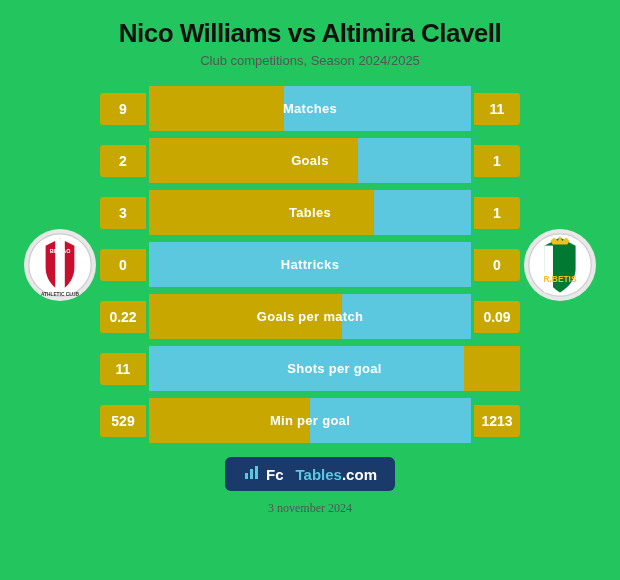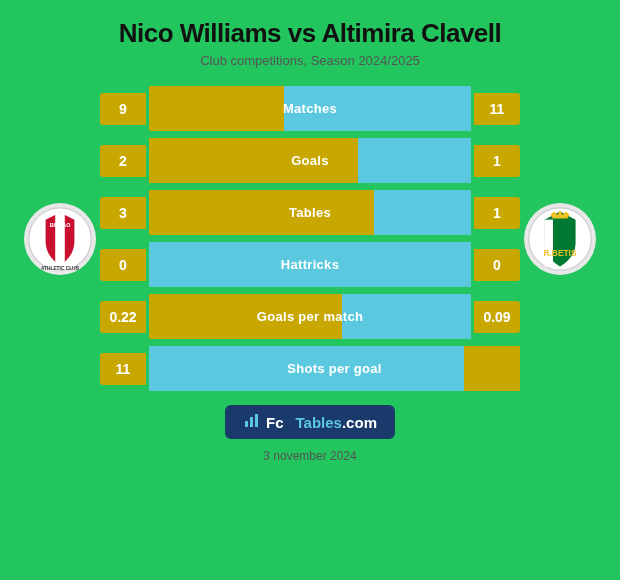--- a/index.html
+++ b/index.html
@@ -165,20 +165,21 @@
 
     .footer-chart-icon {
       display: inline-block;
       margin-right: 5px;
     }
 
     .date-footer {
       margin-top: 10px;
       font-size: 12px;
       color: #555;
+      font-family: Liberation Serif, serif;
     }
   </style>
 </head>
 <body>
 
 <div class="page-wrapper">
   <h1 class="main-title">Nico Williams vs Altimira Clavell</h1>
   <p class="subtitle">Club competitions, Season 2024/2025</p>
 
   <div class="comparison-area">
@@ -240,20 +241,28 @@
             <span class="stat-label">Goals per match</span>
           </div>
           <div class="stat-right-val">0.09</div>
         </div>
         <div class="stat-row">
           <div class="stat-left-val">11</div>
           <div class="stat-bar-container">
             <div class="stat-bar-right-fill" style="width: 15%;"></div>
             <span class="stat-label">Shots per goal</span>
           </div>
+        </div>
+        <div class="stat-row">
+          <div class="stat-left-val">529</div>
+          <div class="stat-bar-container">
+            <div class="stat-bar-left" style="width: 50%;"></div>
+            <span class="stat-label">Min per goal</span>
+          </div>
+          <div class="stat-right-val">1213</div>
         </div>
       </div>
 
     <div class="right-logo">
       <div class="logo-circle">
         <svg viewBox="0 0 60 60" xmlns="http://www.w3.org/2000/svg">
           <ellipse cx="30" cy="30" rx="28" ry="28" fill="#e8e8e8"></ellipse>
           <ellipse cx="30" cy="30" rx="26" ry="26" fill="#fff" stroke="#ccc" stroke-width="1"></ellipse>
 
           <path d="M30 7 L43 14 L43 33 Q43 45 30 53 Q17 45 17 33 L17 14 Z" fill="#007a33"></path>

